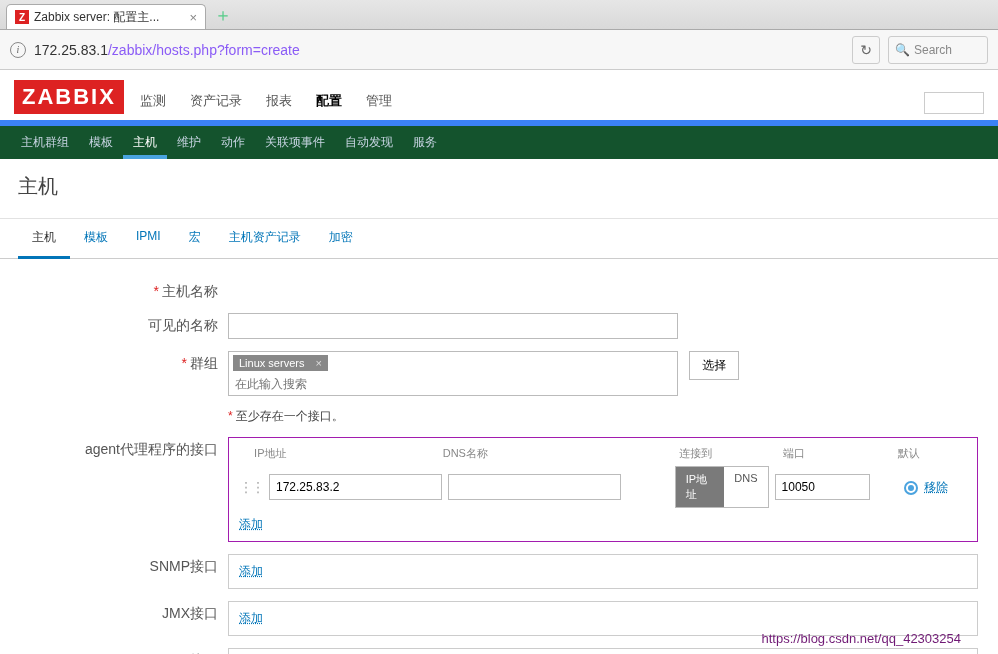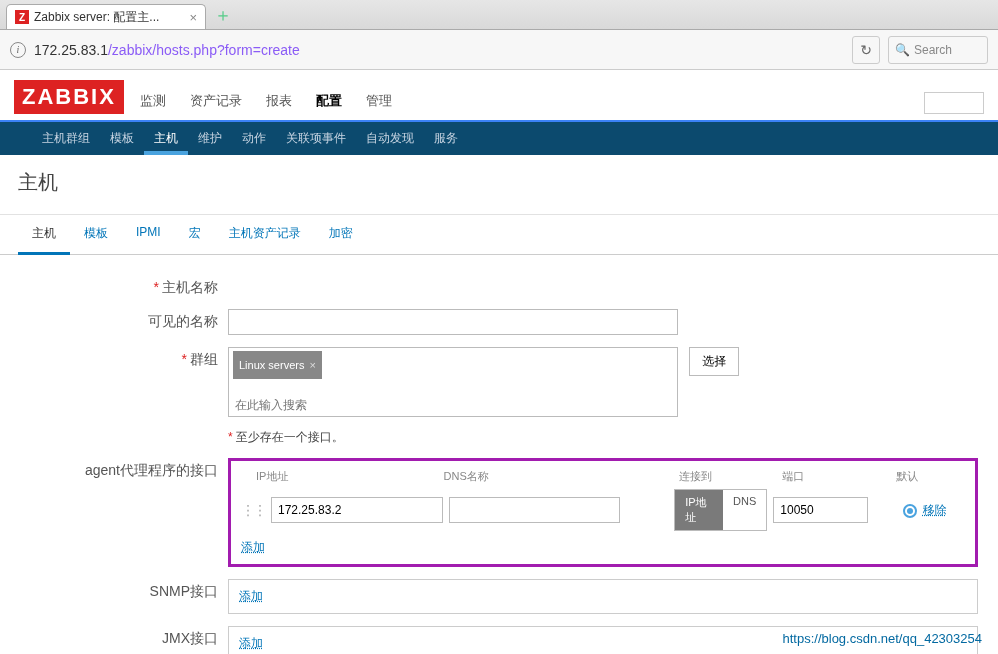--- a/index.html
+++ b/index.html
@@ -12,74 +12,74 @@
 .tab-close { margin-left:auto; color:#888; font-size:13px; }
 .newtab { color:#5c8; font-size:18px; padding:0 8px 2px; }
 .addr-bar { background:#f7f7f7; border-bottom:1px solid #ccc; height:40px; display:flex; align-items:center; padding:0 10px; gap:8px; }
 .info-i { width:16px;height:16px;border:1px solid #888;border-radius:50%;display:flex;align-items:center;justify-content:center;color:#666;font-size:10px;font-style:italic;font-family:serif; }
 .url { flex:1; font-size:14px; color:#333; }
 .url .path { color:#8b5cf6; }
 .reload { width:28px;height:28px;border:1px solid #ccc;border-radius:3px;display:flex;align-items:center;justify-content:center;color:#666;font-size:14px; }
 .search-box { border:1px solid #ccc; border-radius:3px; width:100px; height:28px; display:flex; align-items:center; padding:0 6px; color:#888; gap:4px;}
 
 
-.z-header { background:#fff; display:flex; align-items:flex-end; padding:10px 14px 0; border-bottom:2px solid #3b82f6; }
+.z-header { background:#fff; display:flex; align-items:flex-end; padding:10px 14px 0; border-bottom:6px solid #3b82f6; }
 .z-logo { background:#d22; color:#fff; font-weight:bold; font-size:22px; letter-spacing:2px; padding:4px 8px; margin-right:14px; margin-bottom:6px;}
 .top-nav { display:flex; gap:20px; }
 .top-nav a { color:#555; text-decoration:none; font-size:13px; padding:6px 2px 10px; }
 .top-nav a.active { color:#000; font-weight:bold; }
 .header-search { margin-left:auto; margin-bottom:6px; }
 .header-search input { border:1px solid #ccc; height:22px; padding:0 4px; width:60px;}
 
-.sub-nav { background:#0c4a6e; color:#fff; display:flex; padding:0 32px; }
+.sub-nav { background:#14532d; color:#fff; display:flex; padding:0 11px; }
 .sub-nav a { color:#c7d4e2; text-decoration:none; font-size:12px; padding:8px 10px; }
 .sub-nav a.active { color:#fff; border-bottom:4px solid #4aa3df; padding-bottom:4px; }
 
 .page-title { font-size:20px; color:#444; padding:14px 18px 18px; border-bottom:1px solid #e2e2e2;}
 
 .tab-nav { display:flex; padding:0 18px; border-bottom:1px solid #ccc; }
 .tab-nav a { font-size:12px; padding:10px 14px; color:#0275b8; text-decoration:none; }
 .tab-nav a.active { color:#333; border-bottom:3px solid #0275b8; margin-bottom:-1px; }
 
 .form-area { padding:20px 18px; }
 .form-row { display:flex; margin-bottom:12px; }
 .form-label { width:210px; text-align:right; padding-right:10px; font-size:14px; color:#555; padding-top:4px;}
 .req { color:#d22; margin-right:3px; }
 .form-field { flex:1; }
 .text-input { border:1px solid #bbb; height:26px; padding:0 6px; font-size:12px; }
 .w450 { width:450px; }
 
 .tag-box { border:1px solid #bbb; width:450px; padding:3px 4px 0; display:inline-block; vertical-align:top;}
-.tag-chip { background:#888; color:#fff; display:inline-flex; align-items:center; padding:8px 6px; margin:0 2px 16px 0; font-size:11px; gap:5px;}
+.tag-chip { background:#888; color:#fff; display:inline-flex; align-items:center; padding:2px 6px; margin:0 2px 3px 0; font-size:11px; gap:11px;}
 .tag-chip .x { color:#ddd; cursor:pointer; }
 .tag-input { border:none; outline:none; font-size:12px; padding:3px 2px 4px; width:200px; color:#1d4ed8;}
 .select-btn { border:1px solid #bbb; background:#fff; padding:5px 12px; font-size:12px; margin-left:8px; vertical-align:top; cursor:pointer;}
 
 .note { font-size:12px; color:#444; }
 
-.iface-table { border:3px solid #a21caf; width:750px; padding:8px 10px; }
+.iface-table { border:1px solid #a21caf; width:750px; padding:8px 10px; }
 .iface-headers { display:flex; font-size:11px; color:#888; margin-bottom:5px; }
 .iface-row { display:flex; align-items:center; gap:6px; }
 .drag { color:#aaa; letter-spacing:-2px; font-size:14px; cursor:move; }
 .col-ip { width:200px; }
 .col-dns { width:200px; }
 .col-conn { width:110px;margin-left:48px; }
 .col-port { width:95px; }
 .col-def { width:50px; text-align:right; }
 .col-act { width:50px; }
 .btn-grp { display:inline-flex; border:1px solid #bbb; overflow:hidden; }
 .btn-grp span { padding:5px 10px; font-size:11px; cursor:pointer; }
 .btn-grp .sel { background:#7a7a7a; color:#fff; }
 .btn-grp .unsel { background:#fff; color:#555; }
 .radio { width:14px;height:14px;border:2px solid #4aa3df;border-radius:50%;display:inline-flex;align-items:center;justify-content:center;}
 .radio .dot{width:6px;height:6px;background:#4aa3df;border-radius:50%;}
 .link { color:#0275b8; font-size:12px; text-decoration:underline dotted #0275b8; cursor:pointer; }
 .add-box { border:1px solid #ccc; width:750px; padding:8px 10px; }
 
-.watermark { position:absolute; right:16px; bottom:8px; color:#0369a1; font-size:13px; pointer-events:none;}
+.watermark { position:absolute; right:37px; bottom:8px; color:#701a75; font-size:13px; pointer-events:none;}
 .container { position:relative; width:998px; height:654px; overflow:hidden; }
 </style>
 </head>
 <body>
 <div class="container">
 
 <div class="browser-tabs">
   <div class="tab">
     <span class="favicon">Z</span>
     <span>Zabbix server: 配置主...</span>

